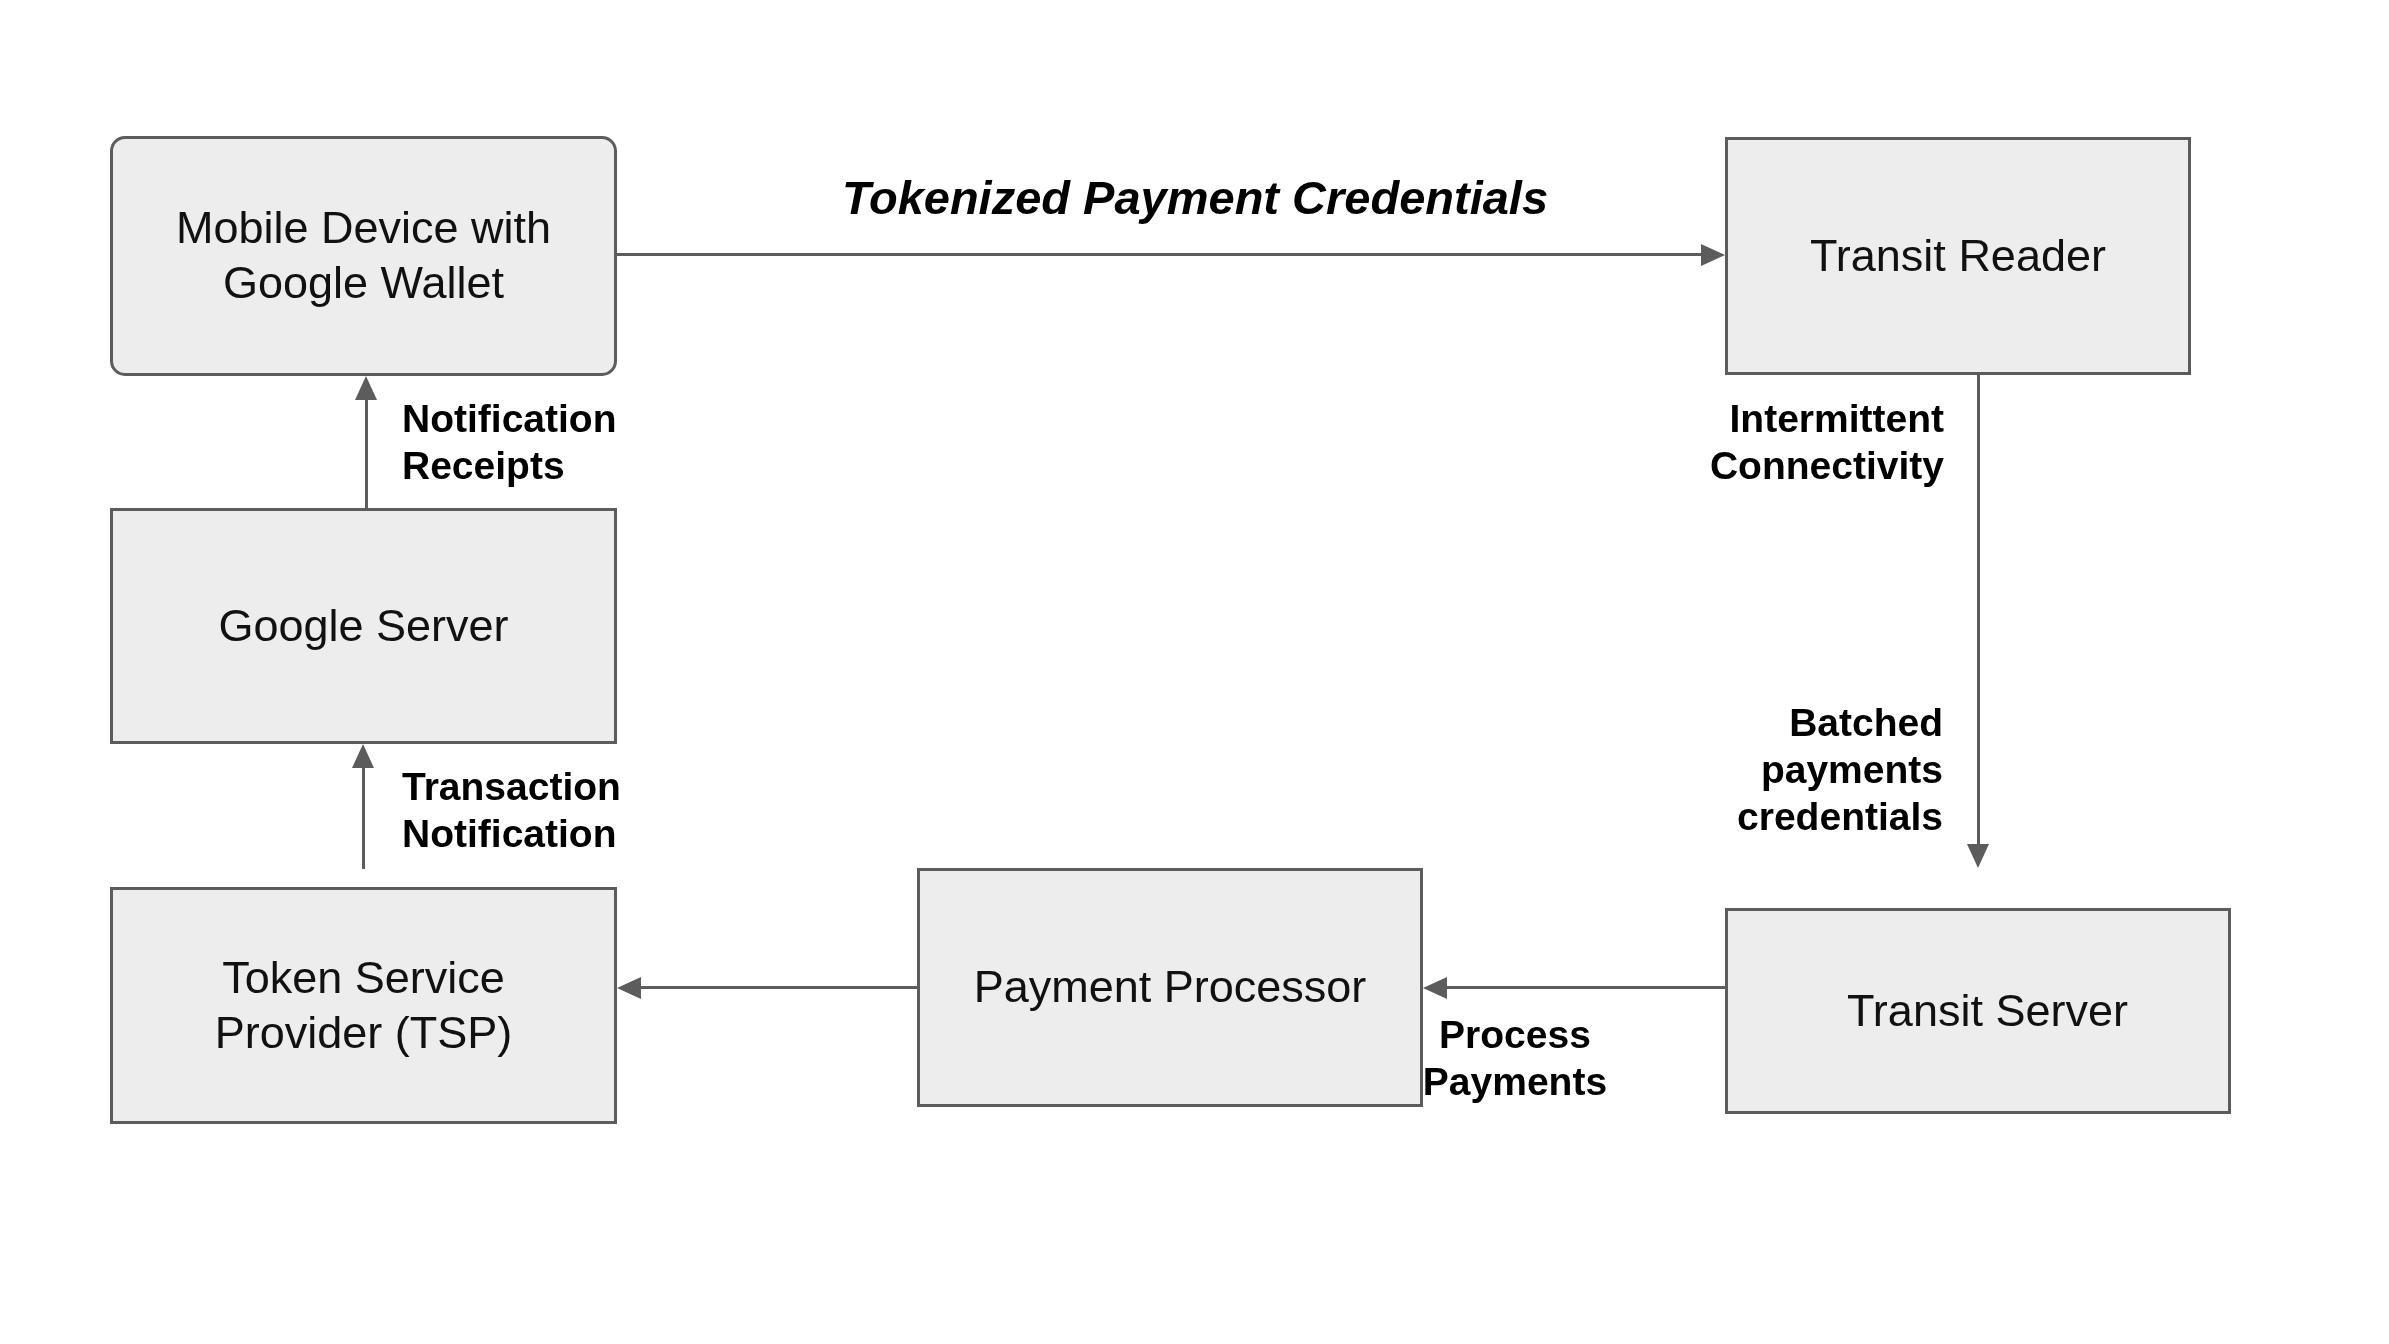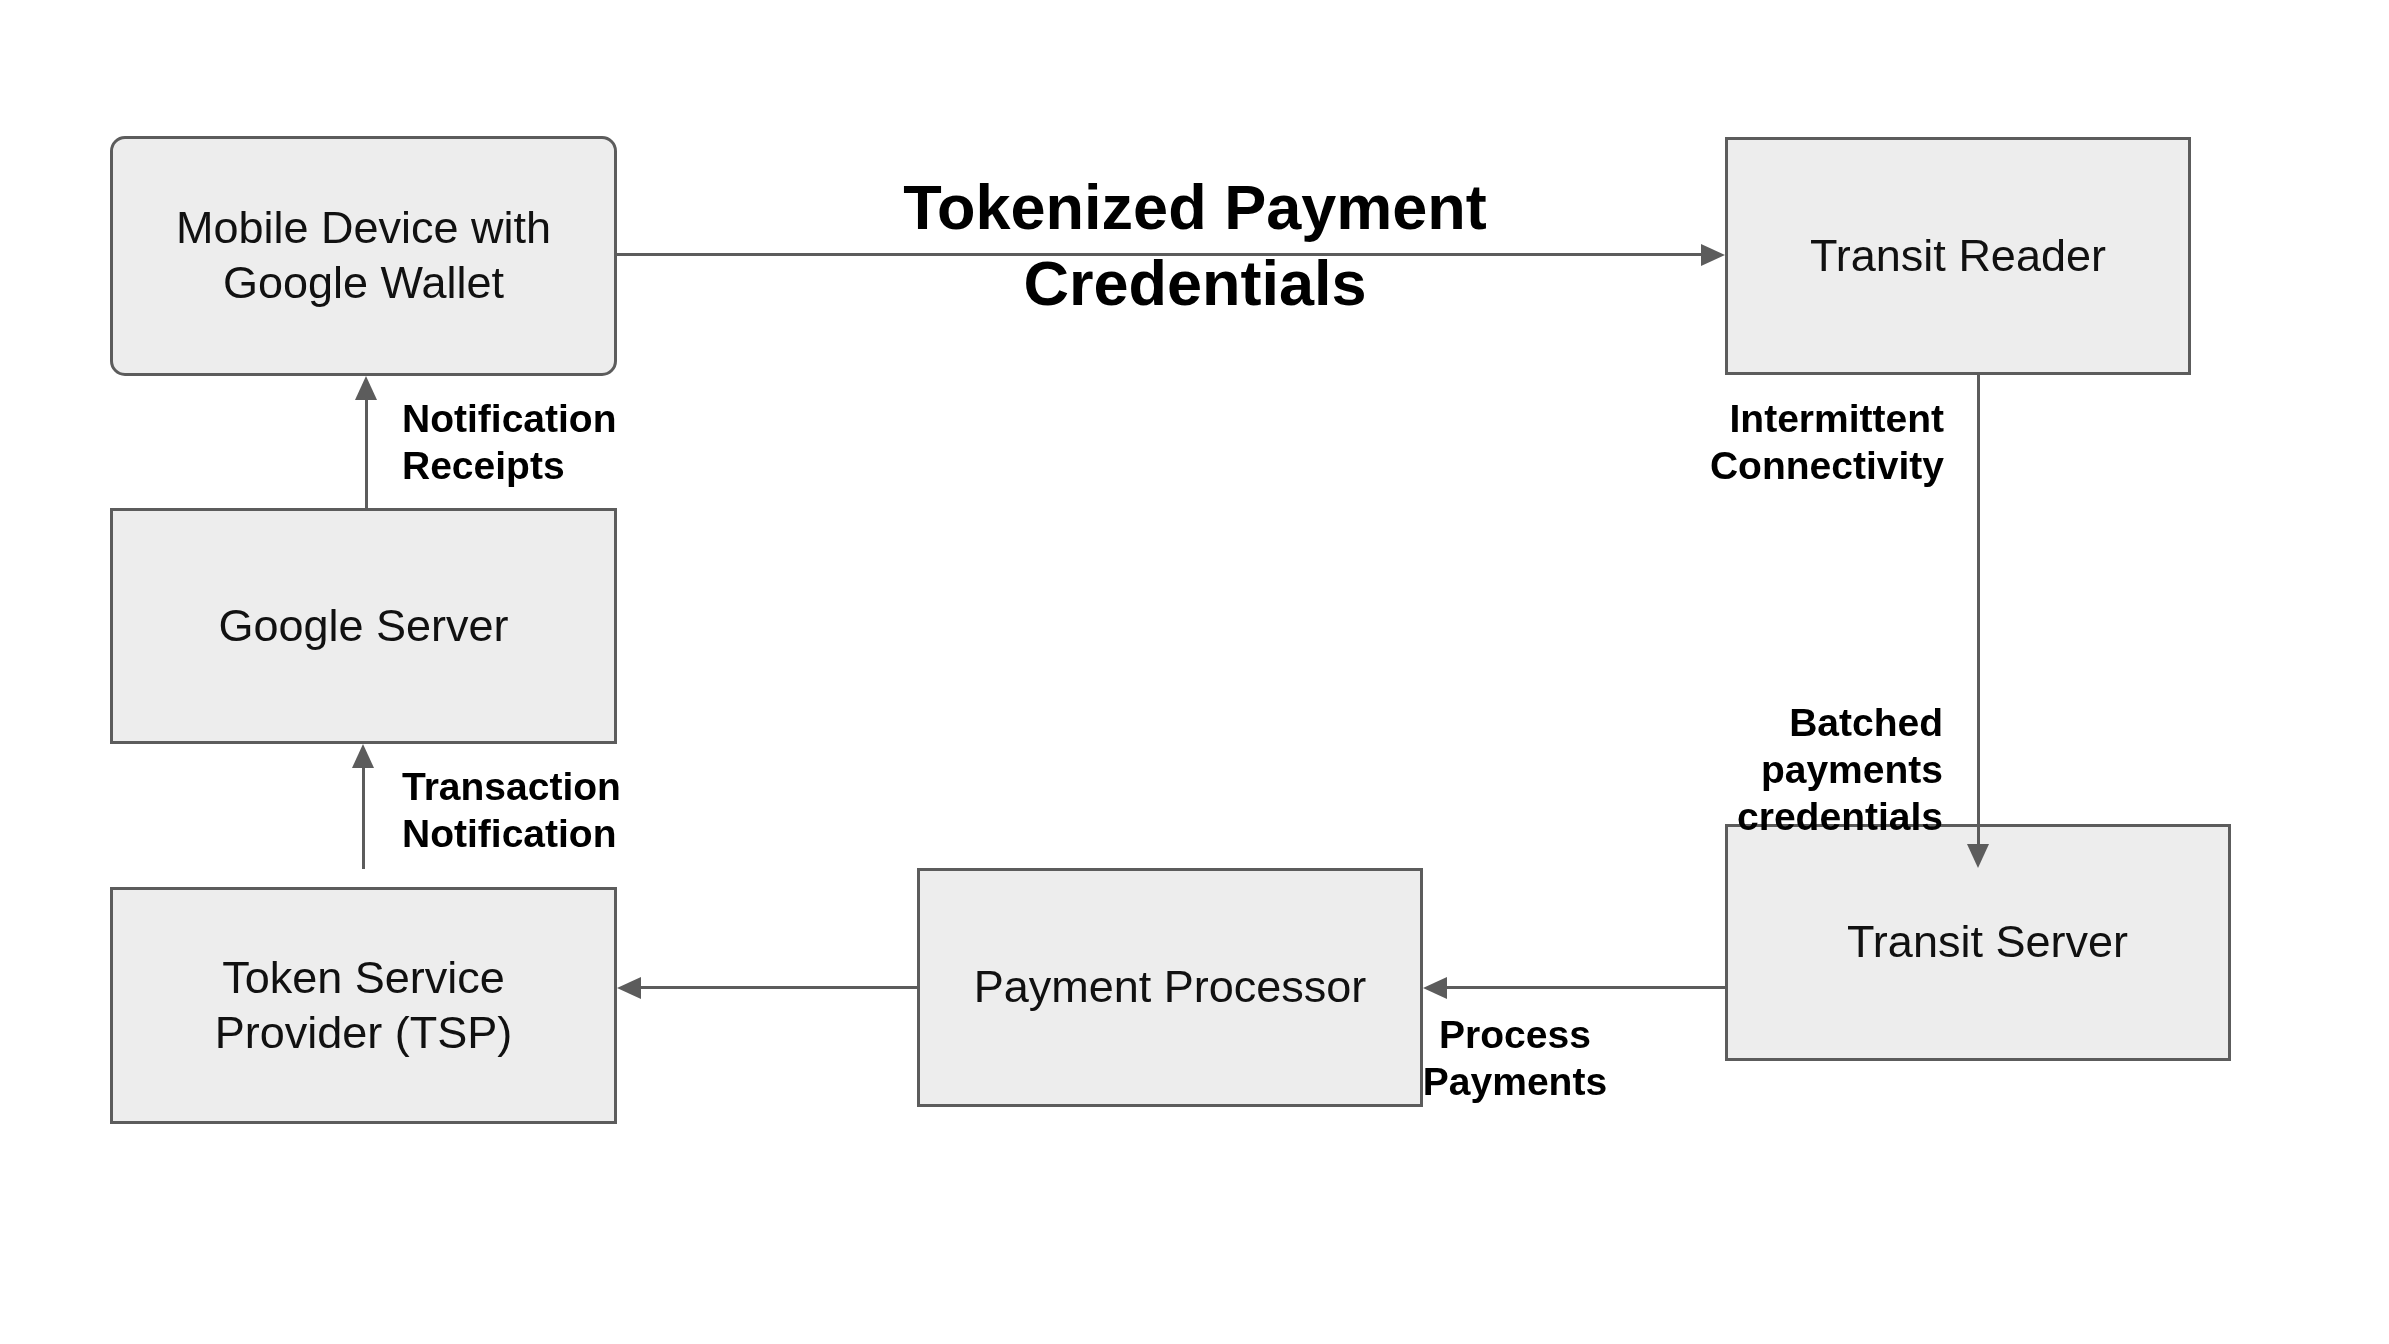--- a/index.html
+++ b/index.html
@@ -27,21 +27,21 @@
     text-align:center;
     color:var(--node-text);
     font-size:45px;line-height:1.22;font-weight:400;
   }
   .node-label{white-space:pre-line;}
   #n-mobile        {left:110px; top:136px; width:507px; height:240px;border-radius:15px;}
   #n-reader        {left:1725px;top:137px; width:466px; height:238px;}
   #n-google        {left:110px; top:508px; width:507px; height:236px;}
   #n-tsp           {left:110px; top:869px; width:507px; height:237px;margin-top:18px;}
   #n-processor     {left:917px; top:868px; width:506px; height:239px;}
-  #n-transitserver {left:1725px;top:824px; width:506px; height:237px;padding-left:19px;}
+  #n-transitserver {left:1725px;top:908px; width:506px; height:206px;padding-left:19px;}
 
   .hline,.vline{position:absolute;background:var(--arrow);}
   .head{position:absolute;width:0;height:0;}
   .head.right{border-top:11px solid transparent;border-bottom:11px solid transparent;border-left:24px solid var(--arrow);}
   .head.left {border-top:11px solid transparent;border-bottom:11px solid transparent;border-right:24px solid var(--arrow);}
   .head.up   {border-left:11px solid transparent;border-right:11px solid transparent;border-bottom:24px solid var(--arrow);}
   .head.down {border-left:11px solid transparent;border-right:11px solid transparent;border-top:24px solid var(--arrow);}
 
   
   #e-token-line {left:617px; top:253px; width:1086px; height:3px;}
@@ -62,21 +62,21 @@
   #e-notif-line {left:365px; top:400px; width:3px; height:108px;}
   #e-notif-head {left:355px; top:376px;}
 
   .edge-label{
     position:absolute;
     color:var(--label);
     font-weight:700;
     font-size:39px;line-height:1.2;
     white-space:pre-line;
   }
-  #l-token       {left:795px; top:170px; width:800px; text-align:center; font-size:63px;}
+  #l-token       {left:795px; top:170px; width:800px; text-align:center; font-size:47px;font-style:italic;}
   #l-notif       {left:402px; top:396px; text-align:left;}
   #l-txn         {left:402px; top:764px; text-align:left;}
   #l-intermittent{left:1594px;top:396px; width:350px; text-align:right;}
   #l-batched     {left:1593px;top:700px; width:350px; text-align:right;}
   #l-process     {left:1352px;top:1012px;width:326px; text-align:center;}
   #l-detok       {left:617px; top:1012px;width:300px; text-align:center;}
 </style>
 </head>
 <body>
 

